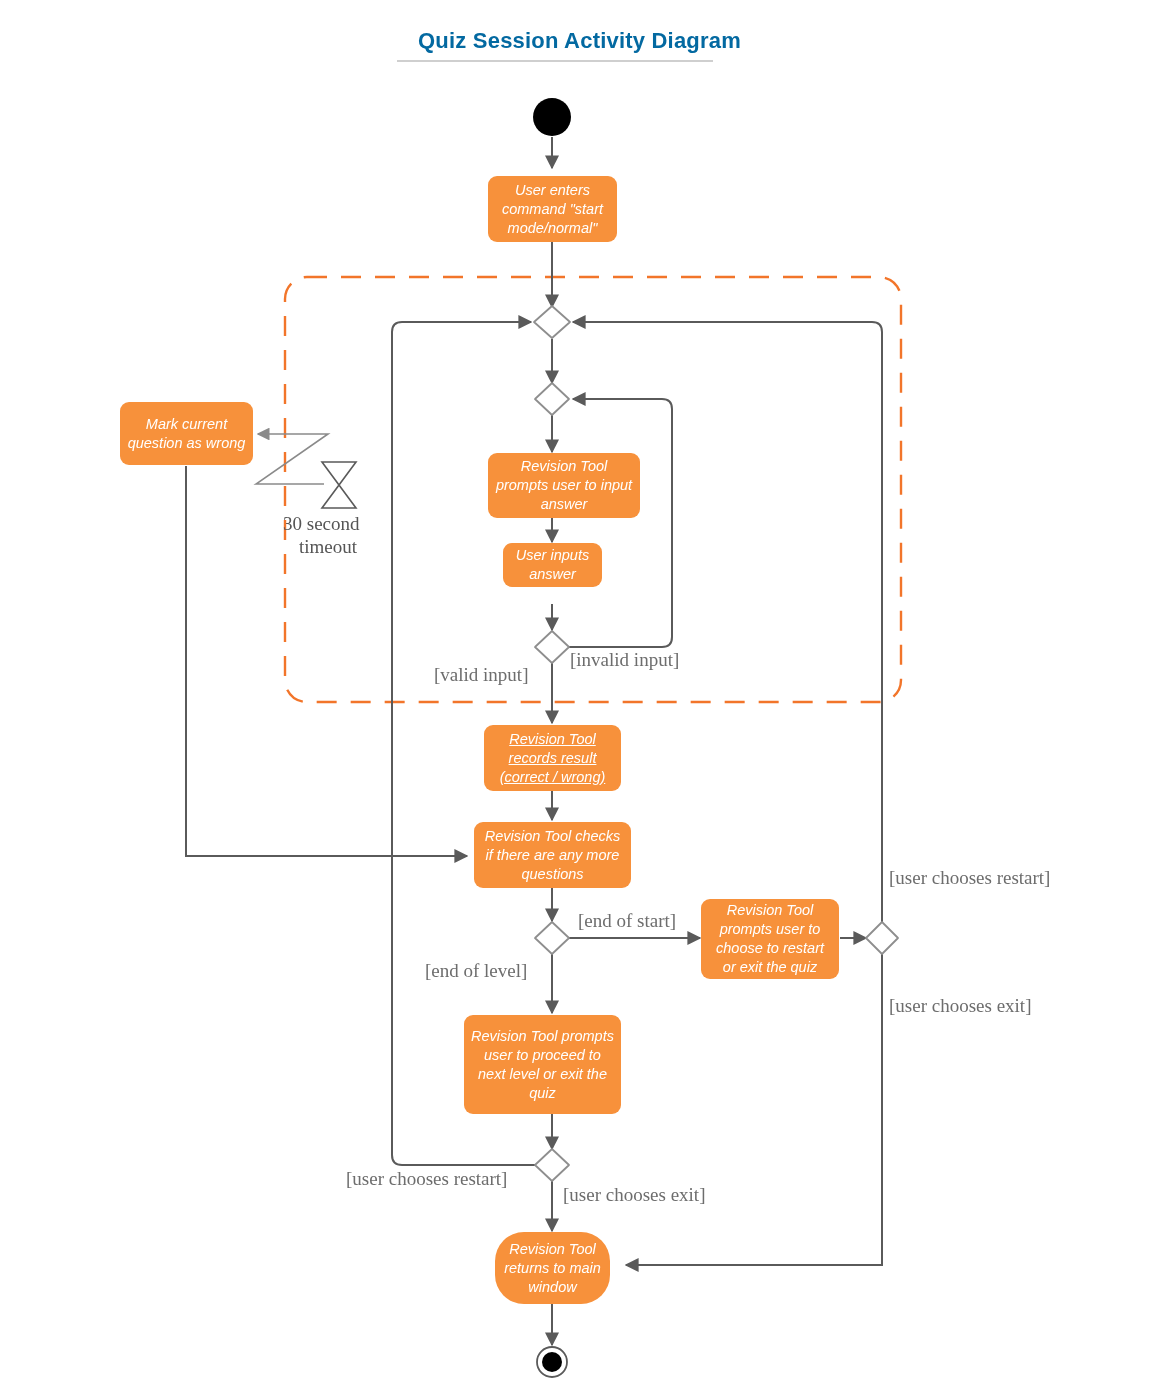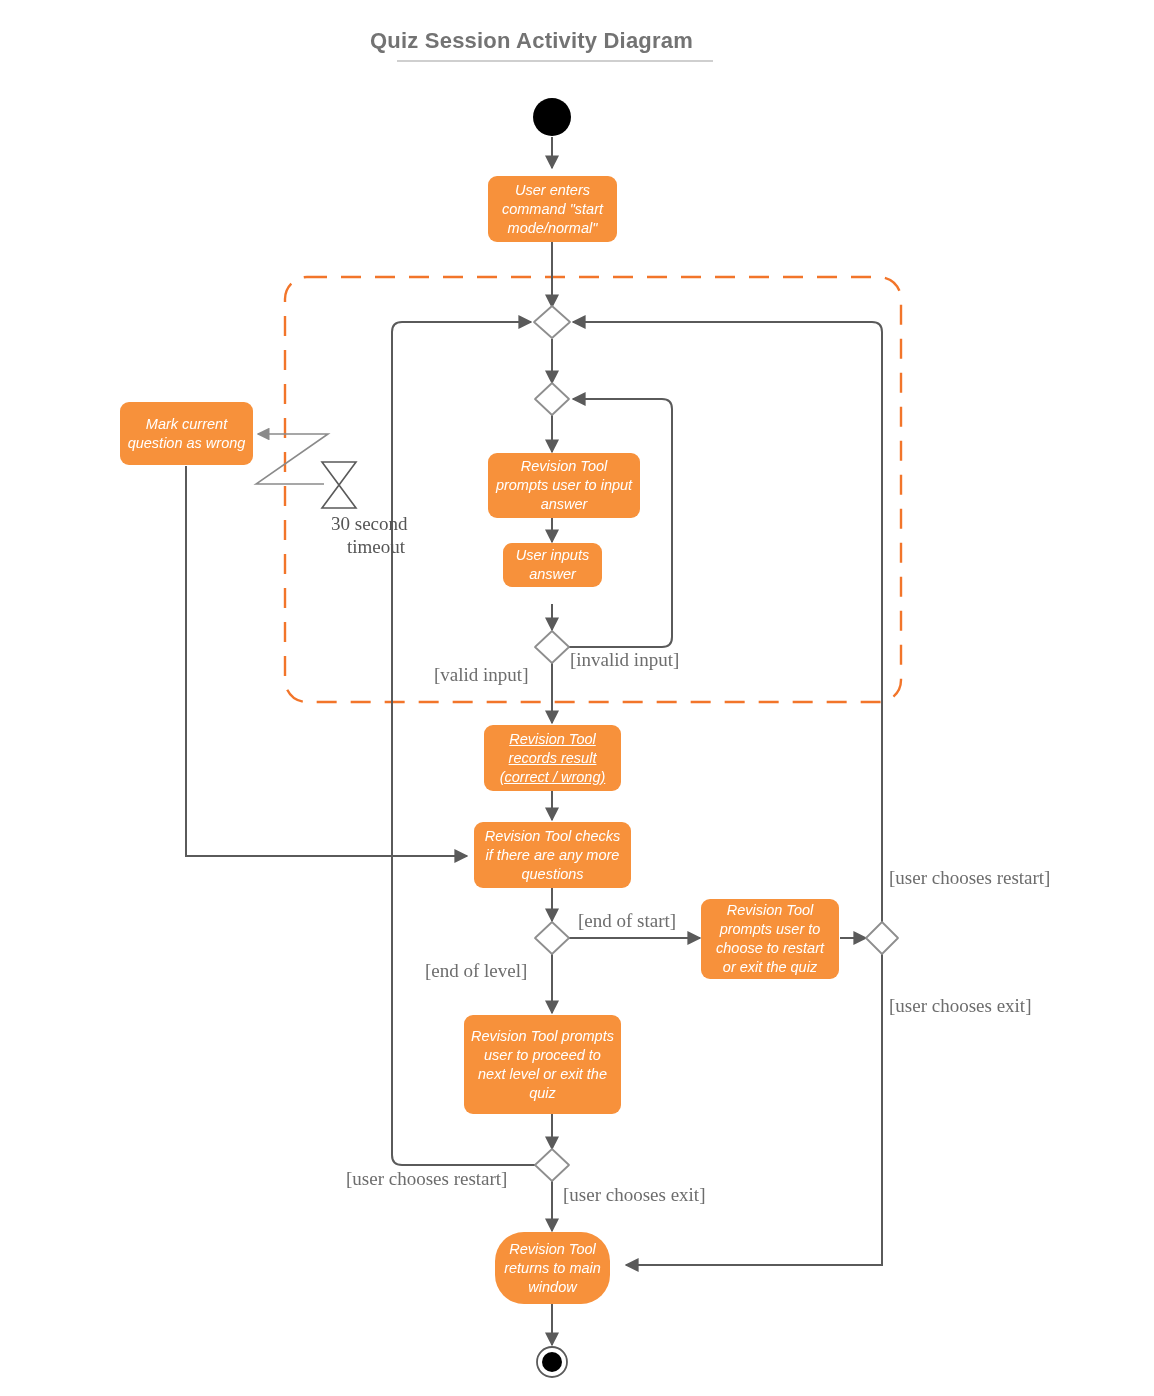--- a/index.html
+++ b/index.html
@@ -1,39 +1,39 @@
 <!DOCTYPE html>
 <html><head>
 <meta charset="utf-8">
 <style>
   html,body{margin:0;padding:0;background:#ffffff;}
   body{width:1154px;height:1396px;position:relative;font-family:"Liberation Sans",sans-serif;overflow:hidden;}
   #canvas{position:absolute;inset:0;width:1154px;height:1396px;}
   .title{
     position:absolute;left:0;top:28px;width:1063px;text-align:center;
     font-family:"Liberation Sans",sans-serif;font-weight:bold;font-size:22px;
-    color:#737373;letter-spacing:.2px;
+    color:#0369a1;letter-spacing:.2px;padding-left:48px;
   }
   .title-underline{
     position:absolute;top:60px;left:397px;width:316px;height:2px;background:#cfcfcf;
   }
   .node{
     position:absolute;box-sizing:border-box;
     background:#F7913B;border-radius:9px;color:#ffffff;
     font-style:italic;font-size:14.5px;line-height:19px;
     display:flex;align-items:center;justify-content:center;text-align:center;
     padding:4px 7px;font-family:"Liberation Sans",sans-serif;
   }
   .guard{
     position:absolute;font-family:"Liberation Serif",serif;font-size:19px;
     color:#6d6d6d;white-space:nowrap;
   }
   .timeout-label{
     position:absolute;font-family:"Liberation Serif",serif;font-size:19px;
-    color:#555;text-align:center;line-height:23px;white-space:nowrap;margin-left:48px;
+    color:#555;text-align:center;line-height:23px;white-space:nowrap;
   }
 </style>
 </head>
 <body>
 
 <div id="canvas">
 
   <div class="title">Quiz Session Activity Diagram</div>
   <div class="title-underline"></div>
 

